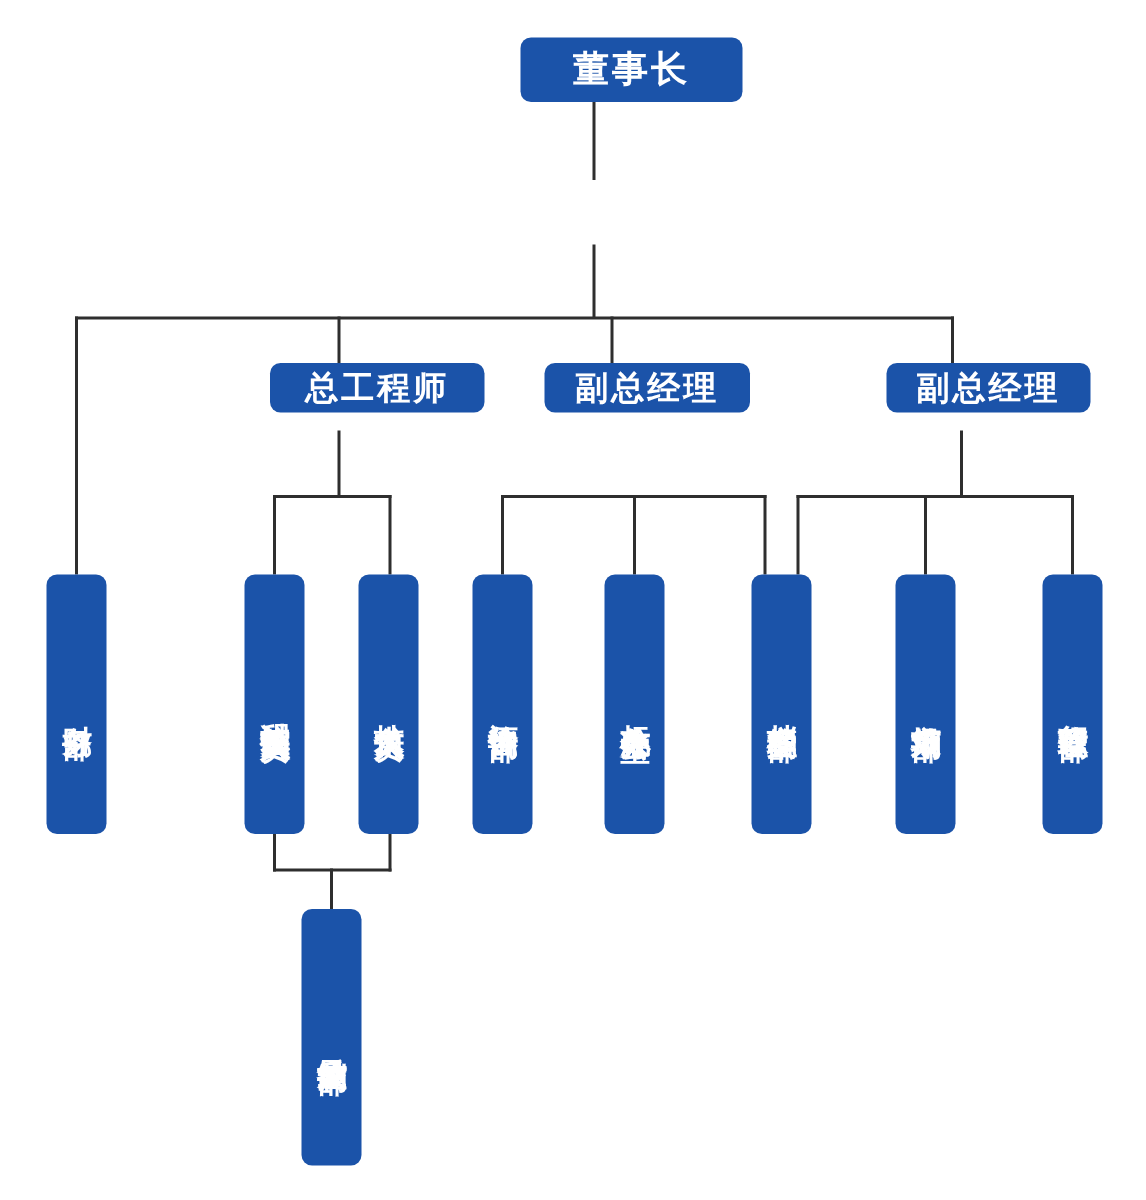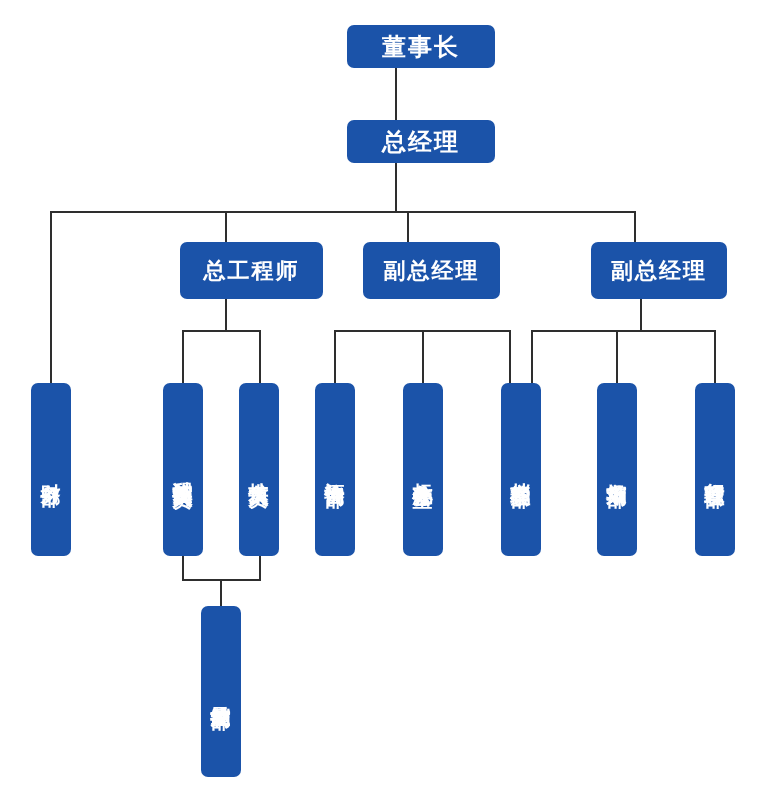--- a/index.html
+++ b/index.html
@@ -20,21 +20,21 @@
   .node{
     position:absolute;
     background:var(--box-fill);
     color:var(--box-text);
     display:flex;align-items:center;justify-content:center;
     font-weight:bold;
     border-radius:7px;
     text-align:center;
   }
   .hnode{height:43px;font-size:24px;letter-spacing:2px;line-height:1;margin-left:25px;}
-  .hnode.lv3{height:57px;font-size:22px;}
+  .hnode.lv3{height:33px;font-size:22px;}
   .vnode{
     width:40px;
     writing-mode:vertical-rl;
     text-orientation:upright;
     font-size:20px;
     letter-spacing:1px;
     line-height:40px;
   }
   .edge{position:absolute;background:var(--line);}
 
@@ -82,21 +82,20 @@
   <div class="edge" style="left:531px;top:330px;width:2px;height:53px;"></div>
   <div class="edge" style="left:616px;top:330px;width:2px;height:53px;"></div>
   <div class="edge" style="left:714px;top:330px;width:2px;height:53px;"></div>
 
   <div class="edge" style="left:182px;top:556px;width:2px;height:25px;"></div>
   <div class="edge" style="left:259px;top:556px;width:2px;height:25px;"></div>
   <div class="edge" style="left:182px;top:579px;width:79px;height:2px;"></div>
   <div class="edge" style="left:220px;top:579px;width:2px;height:27px;"></div>
 
   <div class="node hnode n-chairman">董事长</div>
-  <div class="node hnode n-gm">总经理</div>
   <div class="node hnode lv3 n-chief">总工程师</div>
   <div class="node hnode lv3 n-dgm1">副总经理</div>
   <div class="node hnode lv3 n-dgm2">副总经理</div>
 
   <div class="node vnode n-finance">财务部</div>
   <div class="node vnode n-process">过程控制负责人</div>
   <div class="node vnode n-technical">技术负责人</div>
   <div class="node vnode n-evaluation">评价咨询部</div>
   <div class="node vnode n-standardization">标准化办公室</div>
   <div class="node vnode n-archives">档案管理部</div>

